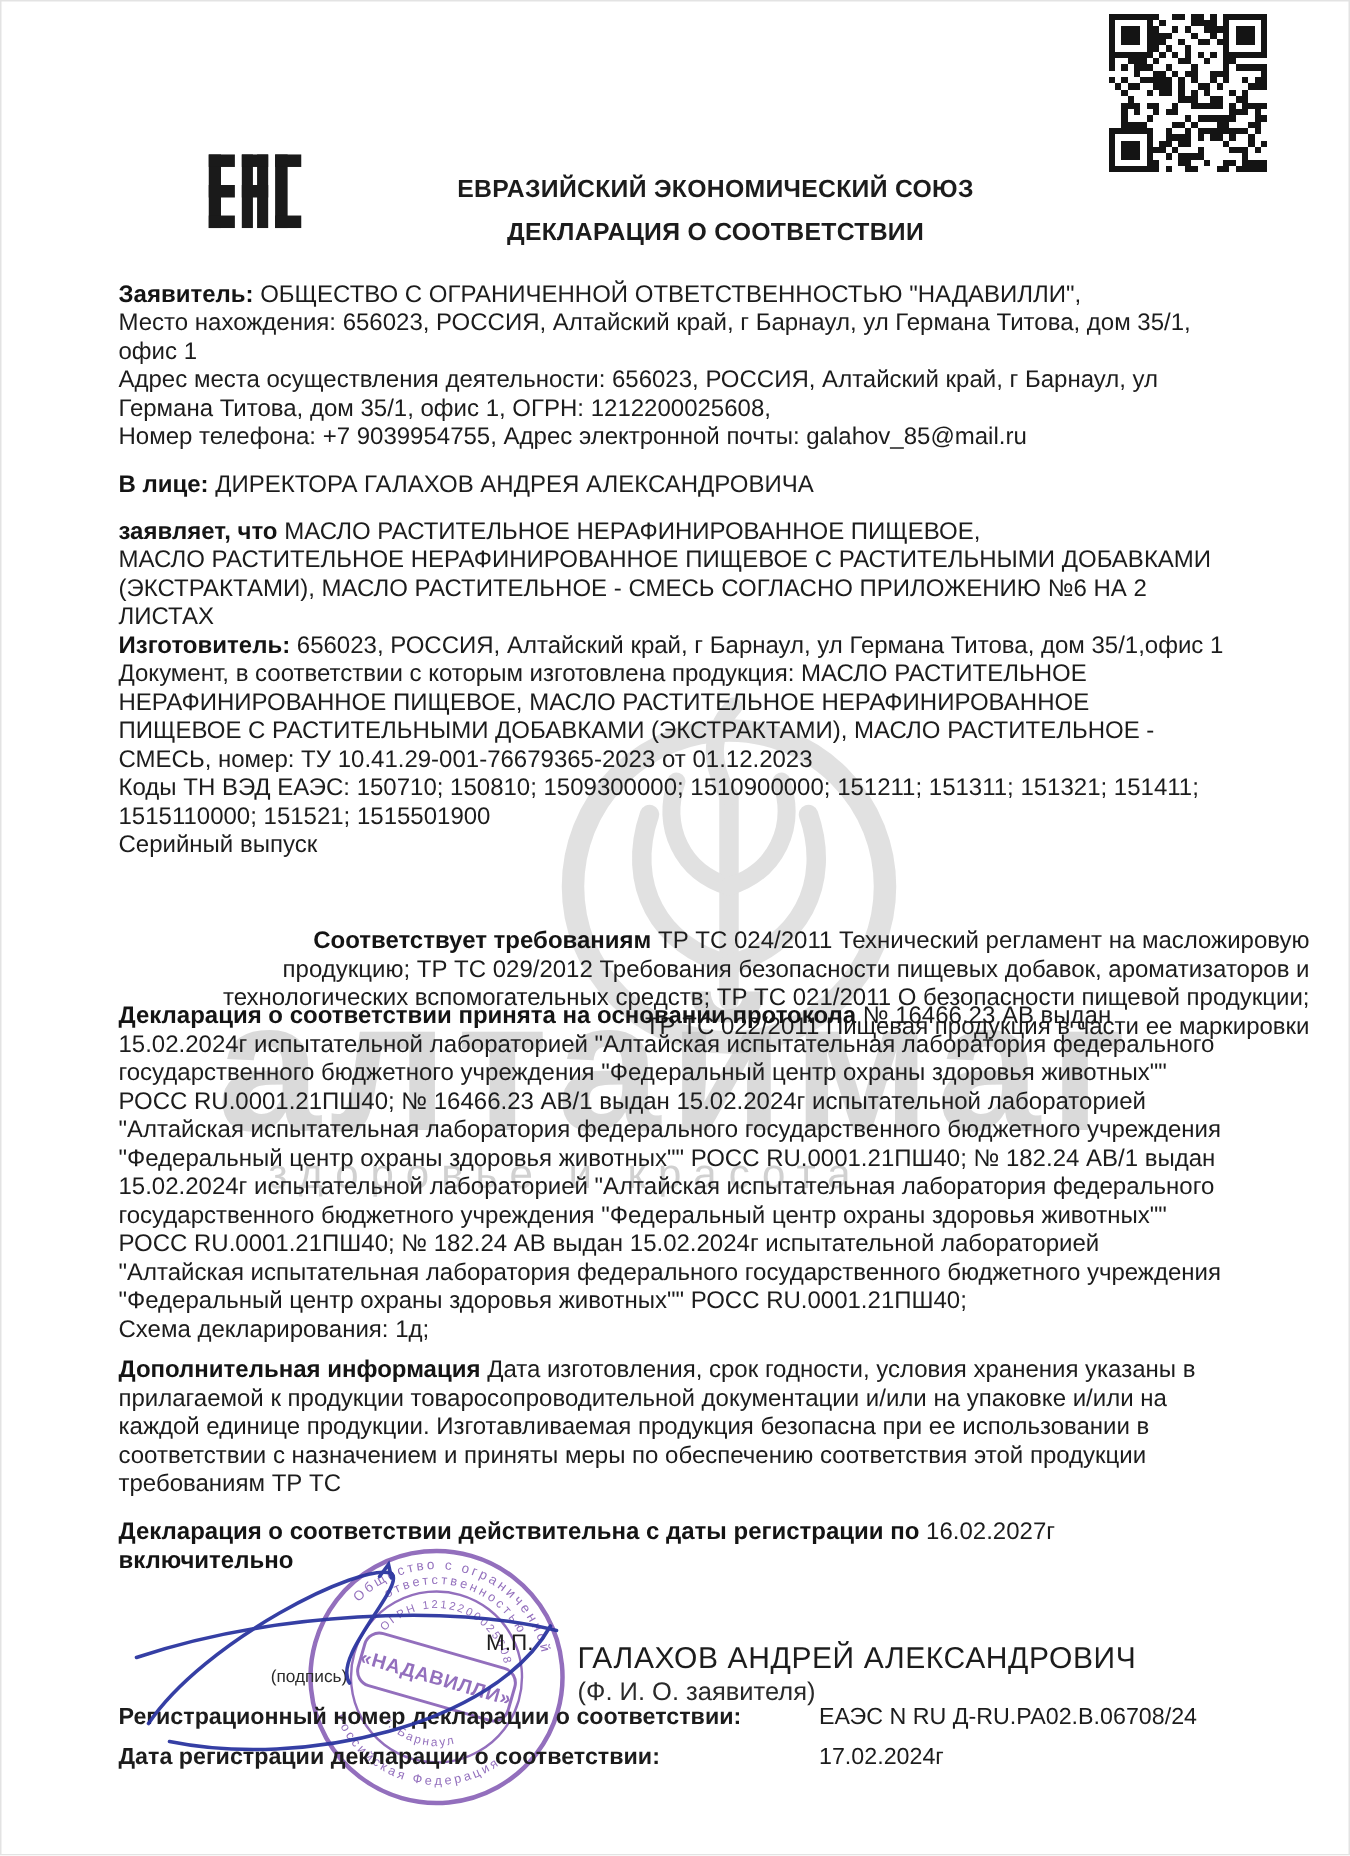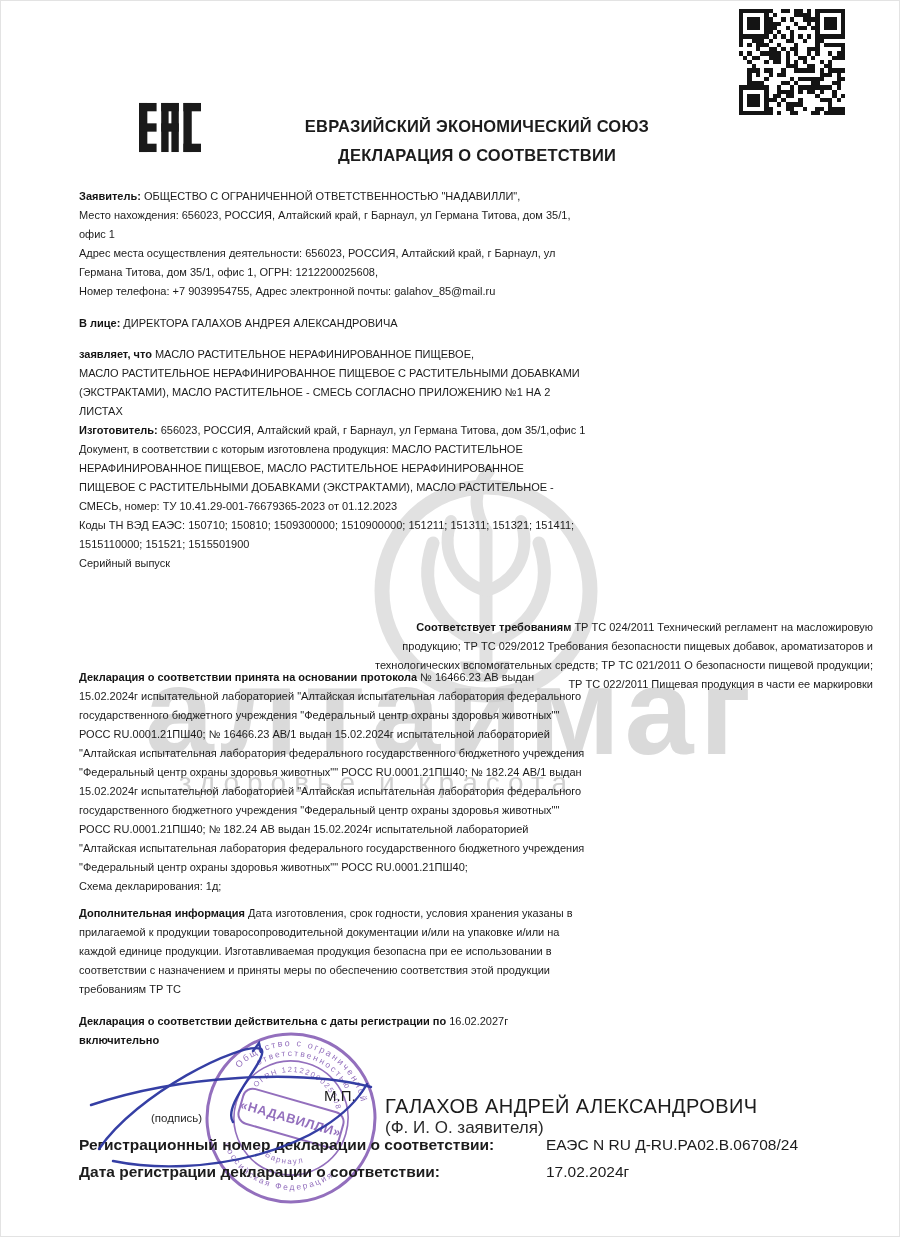--- a/index.html
+++ b/index.html
@@ -23,37 +23,37 @@
   
   .eac{position:absolute;left:138px;top:100px;width:62px;height:53px;z-index:1;}
   .qr{position:absolute;left:736px;top:8px;width:110px;height:106px;z-index:1;}
   .qr svg{width:100%;height:100%;}
   .title{position:absolute;left:52px;width:848px;text-align:center;font-weight:bold;z-index:1;}
   .title-union{top:116px;font-size:16.5px;letter-spacing:.2px;}
   .title-doc{top:145px;font-size:16.5px;letter-spacing:.2px;}
   
   .sec{
     position:absolute;left:78px;width:794px;z-index:1;
-    font-size:11px;line-height:19px;
+    font-size:16px;line-height:19px;
   }
   .sec .t{white-space:pre-line;}
   b{color:#141414;}
   .applicant{top:186px;}
   .in-person{top:313px;}
   .declares{top:344px;}
   .manufacturer{top:420px;}
   .compliance{top:617px;text-align:right;}
   .basis{top:667px;}
   .additional{top:903px;}
   .validity{top:1011px;}
   
   .mp{position:absolute;left:323px;top:1086px;font-weight:normal;font-size:15px;z-index:3;}
   .signer-name{position:absolute;left:384px;top:1094px;font-size:20px;letter-spacing:.4px;z-index:3;}
   .signer-caption{position:absolute;left:384px;top:1117px;width:290px;text-align:left;font-size:17px;color:#2a2a2a;z-index:3;}
-  .sign-caption{position:absolute;left:150px;top:1111px;width:110px;font-size:11.5px;color:#2a2a2a;z-index:3;}
+  .sign-caption{position:absolute;left:150px;top:1111px;width:110px;text-align:center;font-size:11.5px;color:#2a2a2a;z-index:3;}
   .stamp{position:absolute;left:190px;top:1017px;width:200px;height:200px;z-index:2;mix-blend-mode:multiply;opacity:.82;}
   .autograph{position:absolute;left:80px;top:1028px;width:300px;height:160px;z-index:4;opacity:.95;}
   
   .reg-label{position:absolute;left:78px;font-weight:bold;font-size:15.5px;z-index:3;}
   .reg-value{position:absolute;left:545px;font-size:15.5px;z-index:3;}
   .row1{top:1135px;}
   .row2{top:1162px;}
 </style>
 </head>
 <body>
@@ -420,21 +420,21 @@
 Место нахождения: 656023, РОССИЯ, Алтайский край, г Барнаул, ул Германа Титова, дом 35/1,
 офис 1
 Адрес места осуществления деятельности: 656023, РОССИЯ, Алтайский край, г Барнаул, ул
 Германа Титова, дом 35/1, офис 1, ОГРН: 1212200025608,
 Номер телефона: +7 9039954755, Адрес электронной почты: galahov_85@mail.ru</span></div>
 
   <div class="sec in-person"><b>В лице:</b><span class="t"> ДИРЕКТОРА ГАЛАХОВ АНДРЕЯ АЛЕКСАНДРОВИЧА</span></div>
 
   <div class="sec declares"><b>заявляет, что</b><span class="t">  МАСЛО РАСТИТЕЛЬНОЕ НЕРАФИНИРОВАННОЕ ПИЩЕВОЕ,
 МАСЛО РАСТИТЕЛЬНОЕ НЕРАФИНИРОВАННОЕ ПИЩЕВОЕ С РАСТИТЕЛЬНЫМИ ДОБАВКАМИ
-(ЭКСТРАКТАМИ), МАСЛО РАСТИТЕЛЬНОЕ - СМЕСЬ  СОГЛАСНО ПРИЛОЖЕНИЮ №1 НА 2
+(ЭКСТРАКТАМИ), МАСЛО РАСТИТЕЛЬНОЕ - СМЕСЬ  СОГЛАСНО ПРИЛОЖЕНИЮ №6 НА 2
 ЛИСТАХ</span></div>
 
   <div class="sec manufacturer"><b>Изготовитель:</b><span class="t"> 656023, РОССИЯ, Алтайский край, г Барнаул, ул Германа Титова, дом 35/1,офис 1
 Документ, в соответствии с которым изготовлена продукция: МАСЛО РАСТИТЕЛЬНОЕ
 НЕРАФИНИРОВАННОЕ ПИЩЕВОЕ,  МАСЛО РАСТИТЕЛЬНОЕ НЕРАФИНИРОВАННОЕ
 ПИЩЕВОЕ С РАСТИТЕЛЬНЫМИ ДОБАВКАМИ (ЭКСТРАКТАМИ),  МАСЛО РАСТИТЕЛЬНОЕ -
 СМЕСЬ, номер: ТУ 10.41.29-001-76679365-2023 от 01.12.2023
 Коды ТН ВЭД ЕАЭС: 150710; 150810; 1509300000; 1510900000; 151211; 151311; 151321; 151411;
 1515110000; 151521; 1515501900
 Серийный выпуск</span></div>

